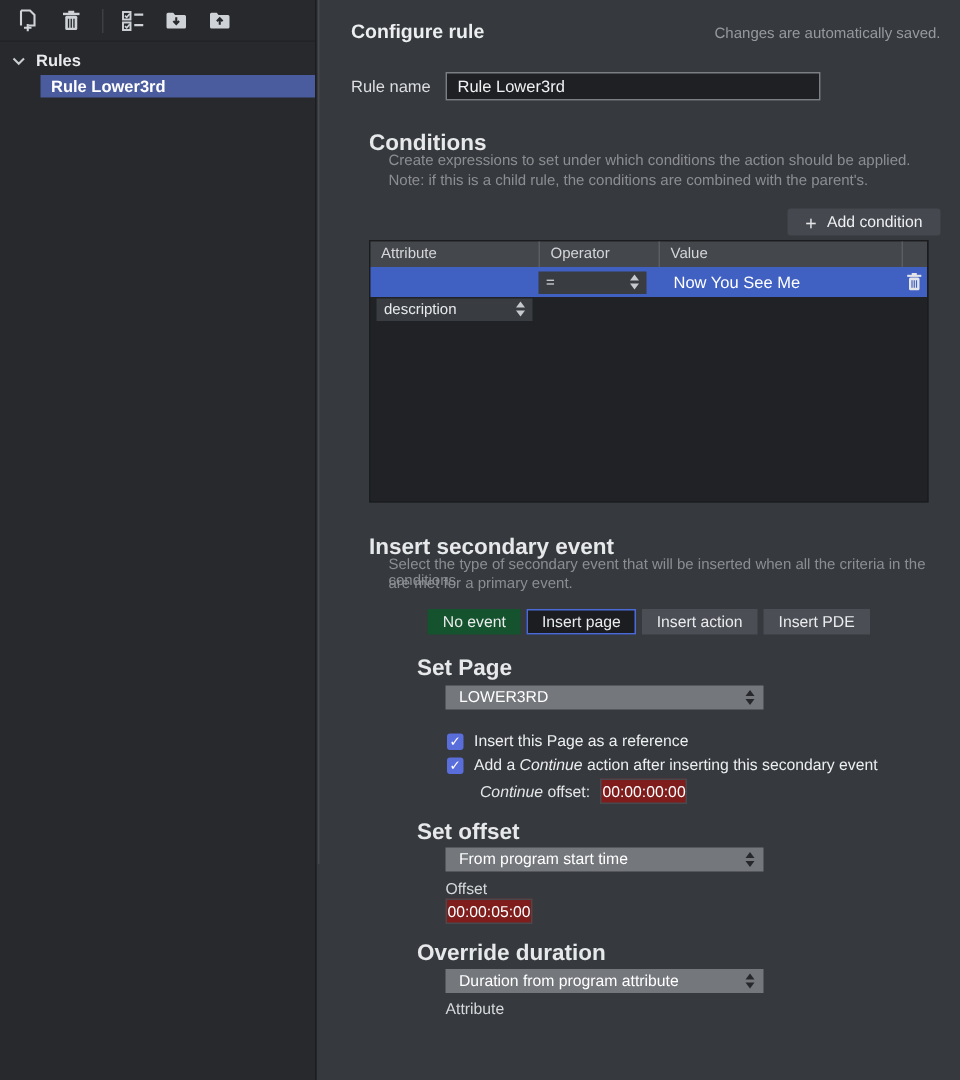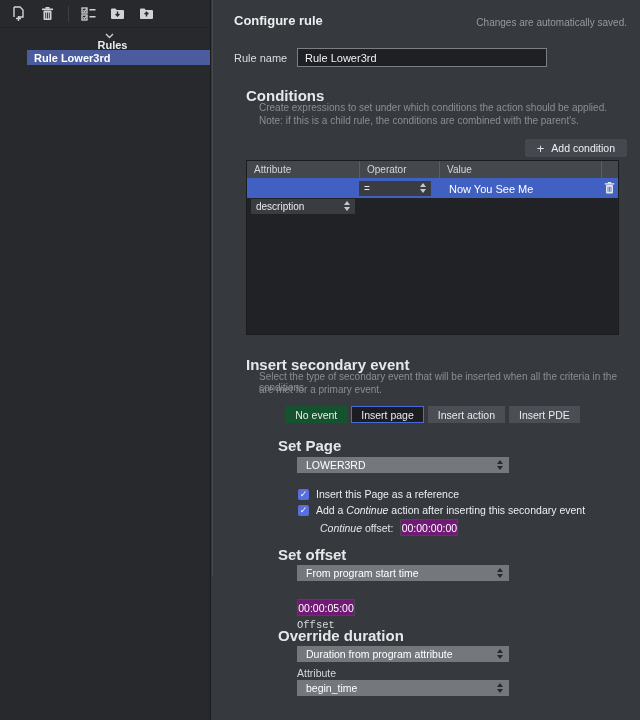--- a/index.html
+++ b/index.html
@@ -8,21 +8,21 @@
 
   
   .sidebar { position:absolute; left:0; top:0; width:211px; height:720px;
              background:#27292c; border-right:1px solid #1b1d1f; }
   .toolbar { height:28px; display:flex; align-items:center; padding-left:6px;
              border-bottom:1px solid #212326; }
   .tbtn { width:24px; height:22px; display:flex; align-items:center; justify-content:center;
           border-radius:2px; margin-right:5px; }
   .tsep { width:1px; height:16px; background:#3c3f43; margin:0 7px 0 4px; }
   .tree { padding-top:5px; }
-  .tree-root { display:flex; align-items:center; height:15px; padding-left:8px;flex-direction:column; }
+  .tree-root { display:flex; align-items:center; height:15px; padding-left:8px; }
   .tree-root-label { color:#e8eaec; font-size:11px; font-weight:bold; margin-left:7px; }
   .tree-item { margin-left:27px; height:15px; margin-top:2px; display:flex; align-items:center;
                background:#4a5c9e; padding-left:7px; }
   .tree-item-label { color:#ffffff; font-size:11px; font-weight:bold; }
 
   
   .main { position:absolute; left:212px; top:0; width:428px; height:576px;
           background:#36393d; border-left:1px solid #46494d; }
   .abs { position:absolute; }
 
@@ -77,21 +77,21 @@
 
   .small-label { color:#d6d8db; font-size:10.5px; }
 
   
   .check-row { display:flex; align-items:center; }
   .checkbox { width:11px; height:11px; background:#5a6edb; border-radius:2px; color:#ffffff;
               font-size:9px; line-height:11px; text-align:center; margin-right:7px; flex:0 0 auto; }
   .check-label { color:#eceef0; font-size:10.5px; }
   .ital { font-style:italic; }
 
-  .tc-input { background:#701a75; border:1px solid #46494e; color:#ffffff; font-size:10.5px;
+  .tc-input { background:#7f1d1d; border:1px solid #46494e; color:#ffffff; font-size:10.5px;
               height:17px; display:flex; align-items:center; justify-content:center; width:58px; }
   .co-label { color:#e4e6e8; font-size:10.5px; }
 
   svg { display:block; }
 </style>
 </head>
 <body>
 
 <div class="screen">
 
@@ -259,36 +259,29 @@
     </div>
 
     <div class="abs section-h" style="left:65px; top:546px;">Set offset</div>
     <div class="abs select" style="left:84px; top:565px;">
       <span>From program start time</span>
       <span class="arrows">
           <span class="tri-up"></span>
           <span class="tri-down"></span>
         </span>
     </div>
-    <div class="abs small-label" style="left:84px; top:619px;font-family:Liberation Mono, monospace;">Offset</div>
+    <div class="abs small-label" style="left:84px; top:587px;">Offset</div>
     <div class="abs tc-input" style="left:84px; top:599px;">
       <span>00:00:05:00</span>
     </div>
 
     <div class="abs section-h" style="left:65px; top:627px;">Override duration</div>
     <div class="abs select" style="left:84px; top:646px;">
       <span>Duration from program attribute</span>
       <span class="arrows">
           <span class="tri-up"></span>
           <span class="tri-down"></span>
         </span>
     </div>
     <div class="abs small-label" style="left:84px; top:667px;">Attribute</div>
-    <div class="abs select" style="left:84px; top:680px;">
-      <span>begin_time</span>
-      <span class="arrows">
-          <span class="tri-up"></span>
-          <span class="tri-down"></span>
-        </span>
-    </div>
 
   </div>
 </div>
 
 </body></html>

